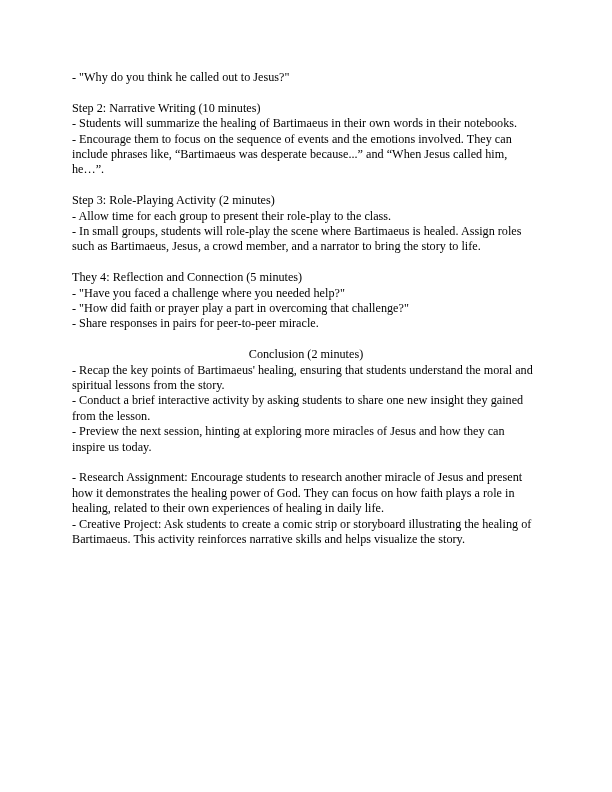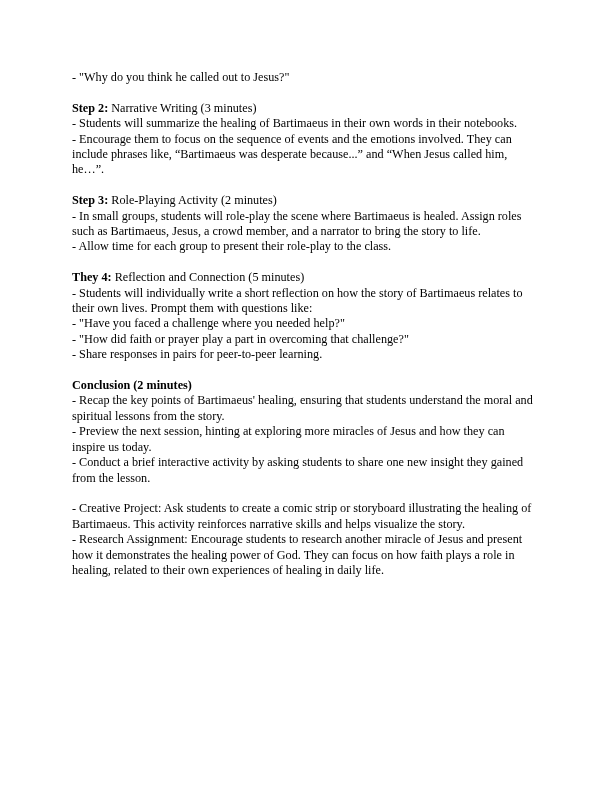--- a/index.html
+++ b/index.html
@@ -24,58 +24,58 @@
     background: #ffffff;
   }
   .block {
     margin: 0 0 15.4px 0;
   }
   .para {
     margin: 0;
     padding: 0;
   }
   .bold {
-    font-weight: bold;
+    font-weight: normal;
+    text-align: center;
   }
 </style>
 </head>
 <body>
 
 <div class="page">
 
   <div class="block">
     <p class="para">- "Why do you think he called out to Jesus?"</p>
   </div>
 
   <div class="block">
-    <p class="para"><span class="bold">Step 2:</span><span> Narrative Writing (3 minutes)</span></p>
+    <p class="para"><span class="bold">Step 2:</span><span> Narrative Writing (10 minutes)</span></p>
     <p class="para">- Students will summarize the healing of Bartimaeus in their own words in their notebooks.</p>
     <p class="para">- Encourage them to focus on the sequence of events and the emotions involved. They can include phrases like, “Bartimaeus was desperate because...” and “When Jesus called him, he…”.</p>
   </div>
 
   <div class="block">
     <p class="para"><span class="bold">Step 3:</span><span> Role-Playing Activity (2 minutes)</span></p>
+    <p class="para">- Allow time for each group to present their role-play to the class.</p>
     <p class="para">- In small groups, students will role-play the scene where Bartimaeus is healed. Assign roles such as Bartimaeus, Jesus, a crowd member, and a narrator to bring the story to life.</p>
-    <p class="para">- Allow time for each group to present their role-play to the class.</p>
   </div>
 
   <div class="block">
     <p class="para"><span class="bold">They 4:</span><span> Reflection and Connection (5 minutes)</span></p>
-    <p class="para">- Students will individually write a short reflection on how the story of Bartimaeus relates to their own lives. Prompt them with questions like:</p>
     <p class="para">- "Have you faced a challenge where you needed help?"</p>
     <p class="para">- "How did faith or prayer play a part in overcoming that challenge?"</p>
-    <p class="para">- Share responses in pairs for peer-to-peer learning.</p>
+    <p class="para">- Share responses in pairs for peer-to-peer miracle.</p>
   </div>
 
   <div class="block">
     <p class="para bold">Conclusion (2 minutes)</p>
     <p class="para">- Recap the key points of Bartimaeus' healing, ensuring that students understand the moral and spiritual lessons from the story.</p>
+    <p class="para">- Conduct a brief interactive activity by asking students to share one new insight they gained from the lesson.</p>
     <p class="para">- Preview the next session, hinting at exploring more miracles of Jesus and how they can inspire us today.</p>
-    <p class="para">- Conduct a brief interactive activity by asking students to share one new insight they gained from the lesson.</p>
   </div>
 
   <div class="block">
+    <p class="para">- Research Assignment: Encourage students to research another miracle of Jesus and present how it demonstrates the healing power of God. They can focus on how faith plays a role in healing, related to their own experiences of healing in daily life.</p>
     <p class="para">- Creative Project: Ask students to create a comic strip or storyboard illustrating the healing of Bartimaeus. This activity reinforces narrative skills and helps visualize the story.</p>
-    <p class="para">- Research Assignment: Encourage students to research another miracle of Jesus and present how it demonstrates the healing power of God. They can focus on how faith plays a role in healing, related to their own experiences of healing in daily life.</p>
   </div>
 
 
 </div>
 
 </body></html>

